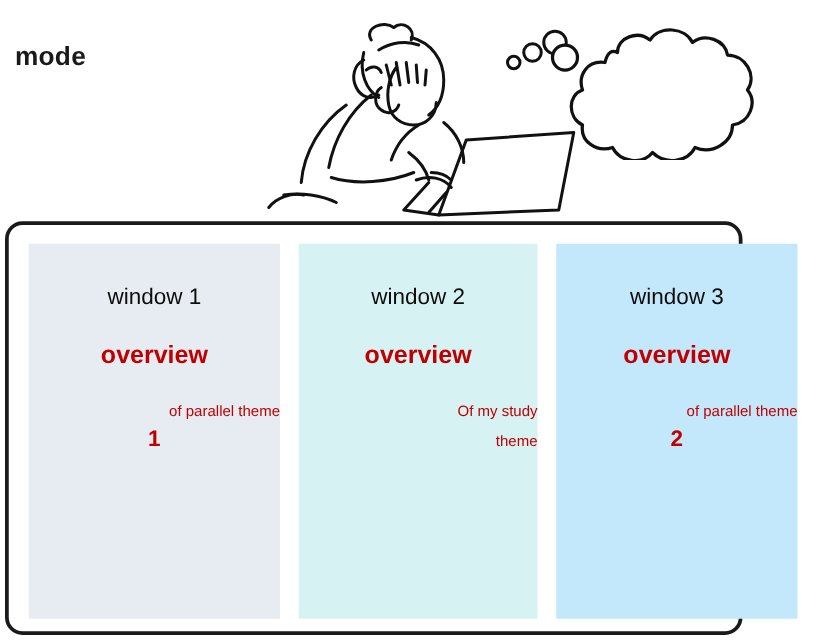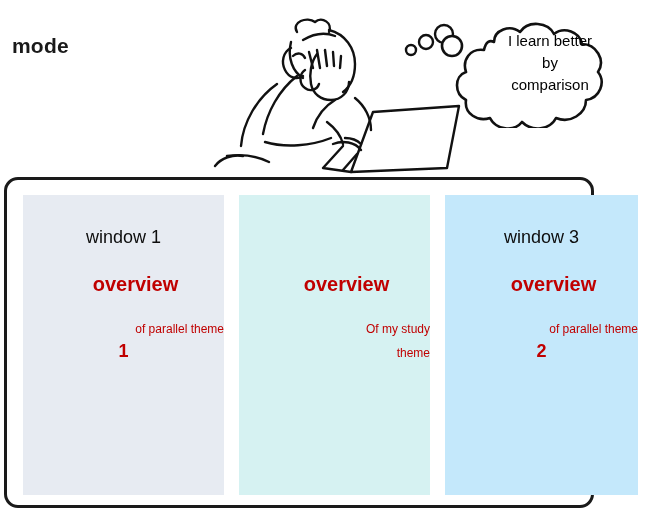--- a/index.html
+++ b/index.html
@@ -103,21 +103,20 @@
   }
   .win-overview {
     position: absolute;
     top: 78px;
     left: 0;
     width: 100%;
     text-align: center;
     font-size: 20px;
     font-weight: bold;
     color: #C00000;
-    padding-left: 12px;
   }
   .win-sub {
     position: absolute;
     top: 122px;
     left: 0;
     width: 100%;
     text-align: right;
     font-size: 12px;
     line-height: 24px;
     color: #C00000;
@@ -213,35 +212,33 @@
                c10 10 28 8 34 -4
                c14 6 30 -4 30 -18
                c14 -2 20 -18 12 -28
                c8 -12 -2 -28 -16 -28
                c-2 -12 -18 -18 -28 -10
                c-6 -12 -26 -14 -34 -2
                c-10 -8 -26 -2 -26 10
                c-4 -2 -8 -1 -10 8 z"></path>
     </g>
   </svg>
-  <div id="bubble-text">I learn better
-by
-comparison</div>
 </div>
 
 <div id="panel">
 
   <div class="window-col" id="col-1">
     <div class="win-title">window 1</div>
     <div class="win-overview">overview</div>
     <div class="win-sub">of parallel theme</div>
     <div class="win-num">1</div>
   </div>
 
   <div class="window-col" id="col-2">
+    <div class="win-title">window 2</div>
     <div class="win-overview">overview</div>
     <div class="win-sub">Of my study
 theme</div>
     <div class="win-num"></div>
   </div>
 
   <div class="window-col" id="col-3">
     <div class="win-title">window 3</div>
     <div class="win-overview">overview</div>
     <div class="win-sub">of parallel theme</div>

